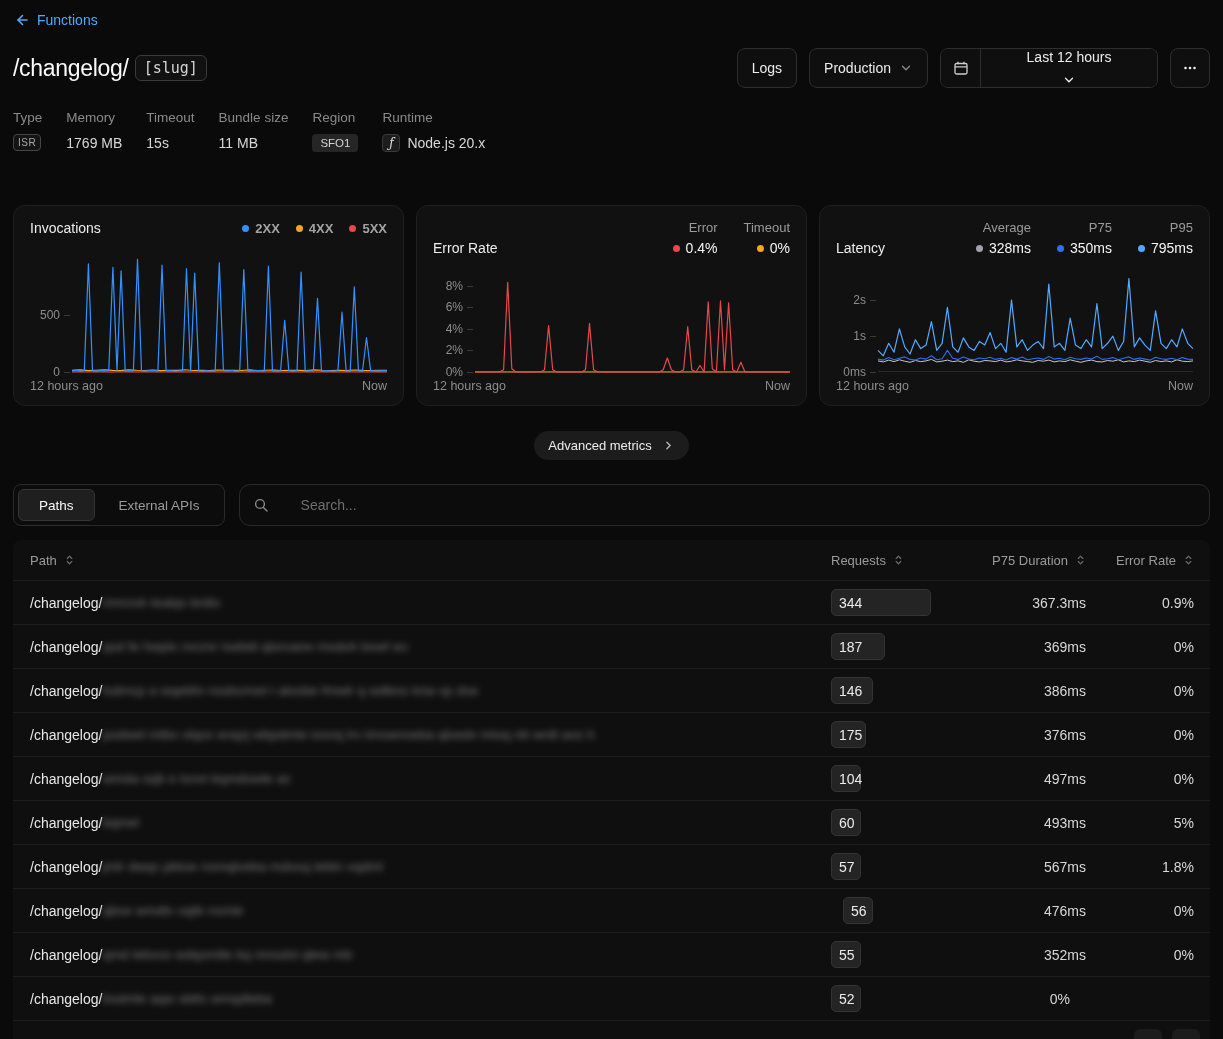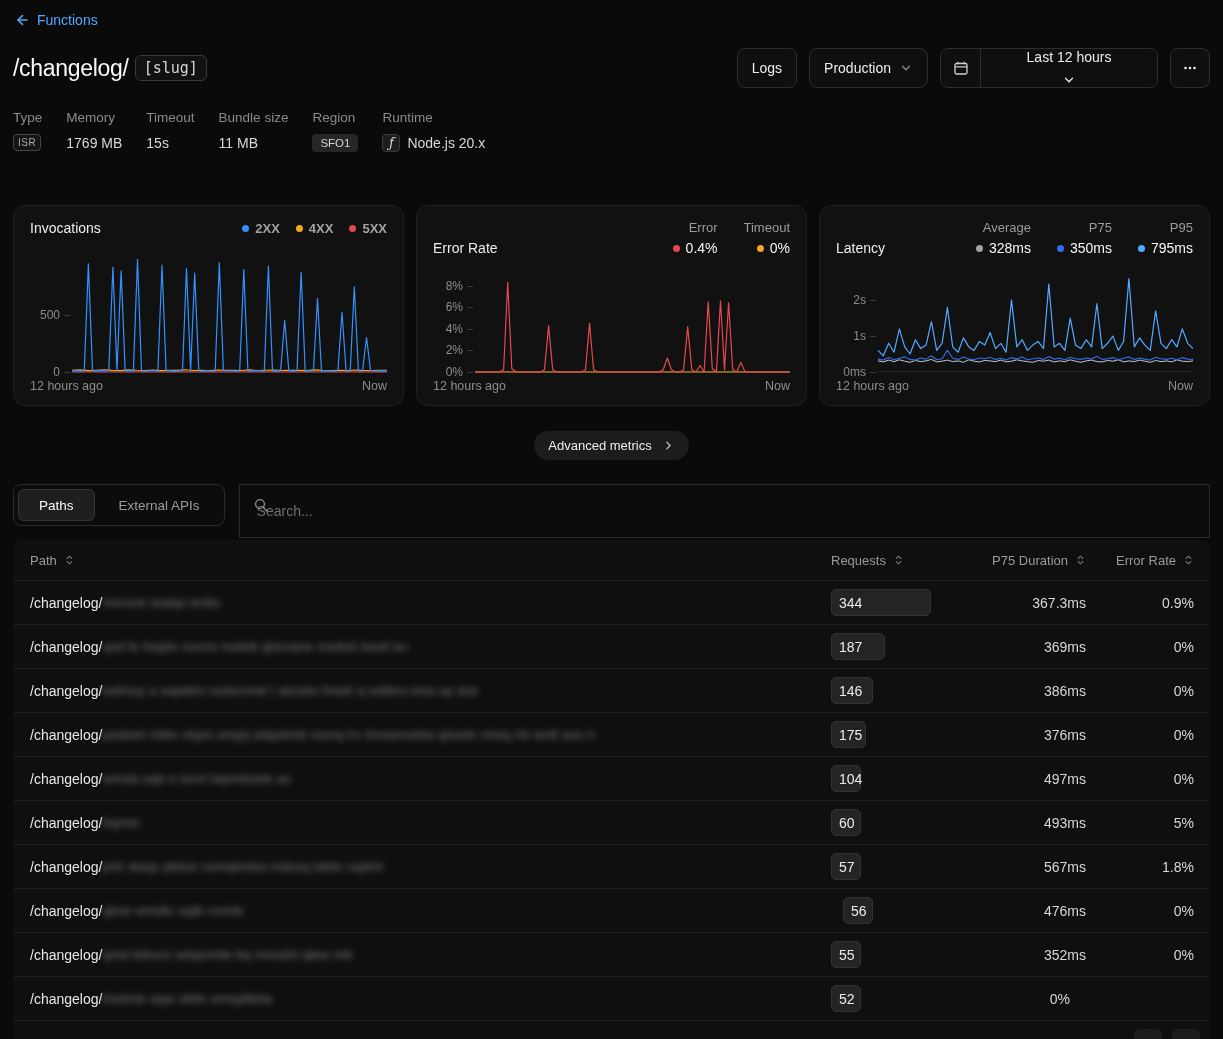--- a/index.html
+++ b/index.html
@@ -67,22 +67,22 @@
   .adv-btn .chev { color:#bbb; }
 
   
   .filter-row { display:flex; gap:14px; margin-bottom:14px; }
   .tabs { display:flex; align-items:center; gap:4px; border:1px solid #2a2a2a; border-radius:8px;
     background:#0c0c0c; padding:4px; height:42px; }
   .tab { border:none; background:transparent; color:#9a9a9a; font-size:13.5px; font-family:inherit;
     padding:0 20px; height:32px; border-radius:6px; cursor:pointer; }
   .tab.active { background:#1f1f1f; color:#fafafa; border:1px solid #343434; }
   .search { flex:1; position:relative; height:42px; }
-  .search input { width:100%; height:54px; background:#0c0c0c; border:1px solid #2a2a2a; border-radius:0;
-    color:#ededed; font-size:14px; font-family:inherit; padding:0 14px 0 17px; outline:none; }
+  .search input { width:100%; height:42px; background:#0c0c0c; border:1px solid #2a2a2a; border-radius:11px;
+    color:#ededed; font-size:14px; font-family:inherit; padding:0 14px 0 61px; outline:none; }
   .search input::placeholder { color:#6f6f6f; }
   .search .mag { position:absolute; left:14px; top:13px; color:#8a8a8a; }
 
   
   .table { background:#0f0f0f; border-radius:8px; overflow:hidden; }
   .thead, .tr { display:grid; grid-template-columns: 1fr 112px 143px 124px; align-items:center; }
   .thead { height:40px; }
   .th { display:flex; align-items:center; gap:7px; font-size:13px; color:#9b9b9b; cursor:pointer; }
   .th:first-child, .td:first-child { padding-left:17px; }
   .th.right, .td.right { justify-content:flex-end; }

